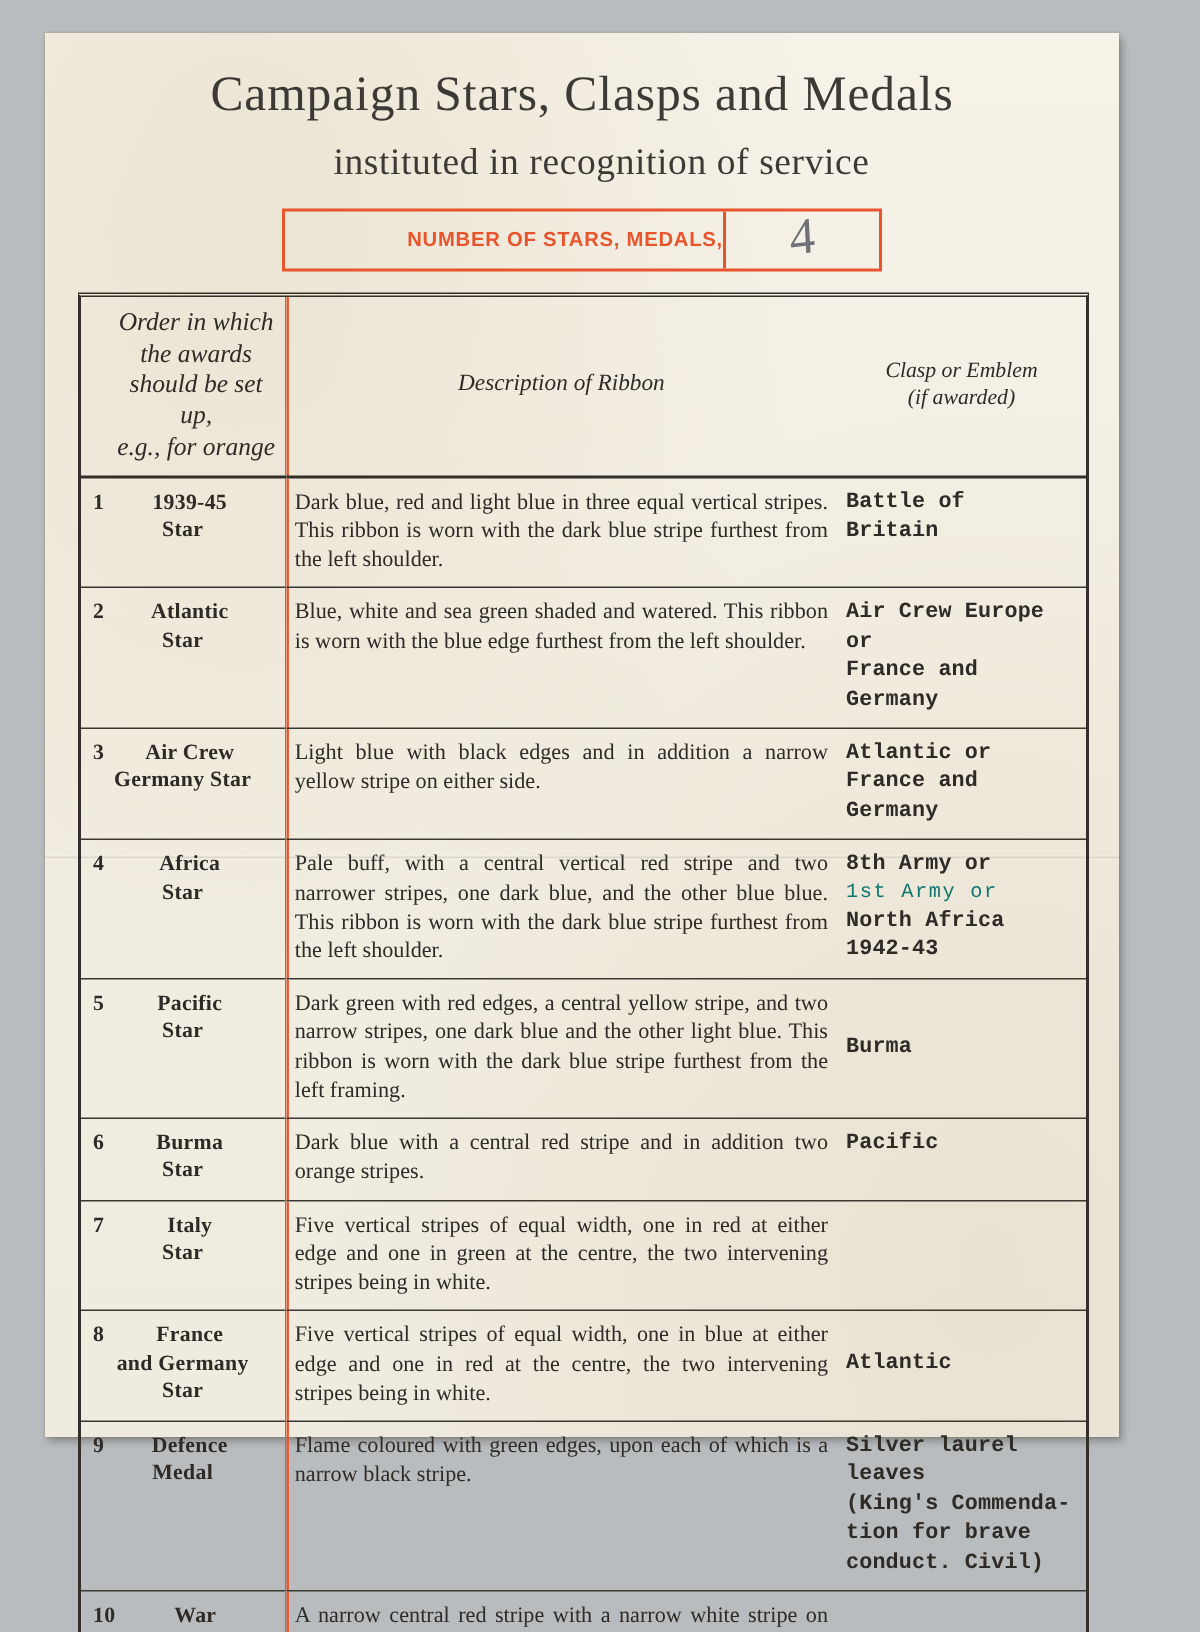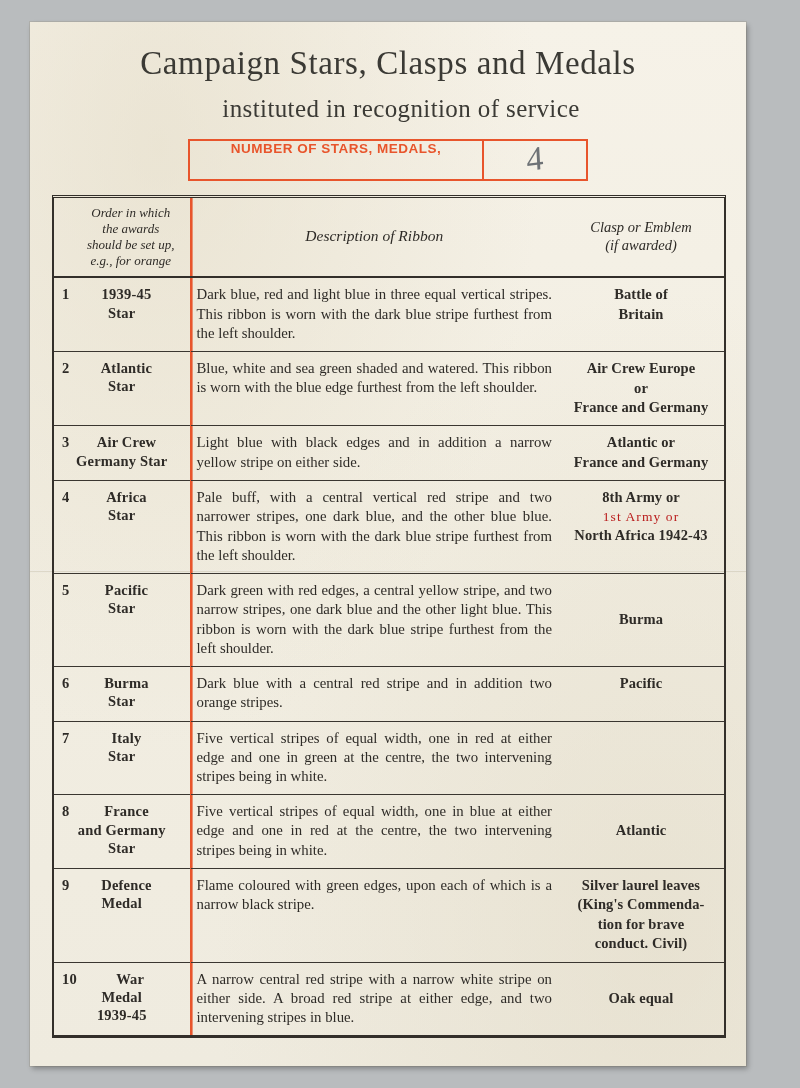--- a/index.html
+++ b/index.html
@@ -15,21 +15,21 @@
     overflow: hidden;
     position: relative;
   }
 
   
   #paper {
     position: absolute;
     left: 30px;
     top: 22px;
     width: 716px;
-    height: 1044px;
+    height: 936px;
     background: #f4f0e5;
     box-shadow: 2px 3px 5px rgba(0,0,0,0.28),
                 0 0 0 1px rgba(160,155,140,0.35);
   }
   
   #paper::before {
     content: "";
     position: absolute;
     inset: 0;
     background:
@@ -94,23 +94,23 @@
     width: 400px;
     height: 42px;
     border: 2px solid #e8552c;
     display: flex;
     align-items: stretch;
     box-sizing: border-box;
   }
   #count-label {
     flex: 0 0 292px;
     display: flex;
-    flex-direction: row;
+    flex-direction: column;
     justify-content: center;
-    align-items: flex-start;
+    align-items: flex-end;
     color: #e8552c;
     font-family: "Liberation Sans", sans-serif;
     font-weight: bold;
     font-size: 13.5px;
     line-height: 1.16;
     letter-spacing: 0.5px;
     border-right: 2px solid #e8552c;
   }
   #count-label .lbl-or {
     font-weight: normal;
@@ -163,21 +163,21 @@
   thead th {
     font-style: italic;
     font-size: 14.5px;
     line-height: 1.22;
     text-align: center;
     font-weight: 400;
     padding-top: 11px;
     padding-bottom: 12px;
     border-bottom: 2.4px solid #332f2a;
   }
-  thead th.h-order { font-size: 13px; padding-left: 24px; }
+  thead th.h-order { font-size: 17px; padding-left: 24px; }
   thead th.h-desc  { font-size: 15.5px; vertical-align: middle; }
   thead th.h-clasp { font-size: 14.5px; vertical-align: middle; }
 
   tbody tr + tr td { border-top: 1.6px solid #3a3630; }
 
   td.cell-order {
     font-family: "Liberation Serif", serif;
     font-weight: bold;
     font-size: 14.5px;
     line-height: 1.26;
@@ -194,33 +194,32 @@
 
   td.cell-desc {
     font-size: 14.8px;
     line-height: 1.30;
     text-align: justify;
     padding-left: 12px;
     padding-right: 10px;
     hyphens: none;
   }
   td.cell-clasp {
-    font-family: Liberation Serif, serif;
+    font-family: Liberation Mono, monospace;
     font-weight: bold;
     font-size: 14.5px;
     line-height: 1.34;
-    text-align: center;
     letter-spacing: 0.1px;
   }
   td.cell-clasp.mid { vertical-align: middle; }
   td.cell-clasp .faint {
     font-weight: normal;
     letter-spacing: 1.1px;
     font-size: 13.5px;
-    color: #b91c1c;
+    color: #0f766e;
   }
   .clasp-line { display: block; }
 </style>
 </head>
 <body>
 
 <div id="paper">
 
   <div class="crease-h" style="top:548px;"></div>
   <div class="crease-v" style="left:100px;"></div>
@@ -309,21 +308,21 @@
               <span class="clasp-line faint">1st  Army  or</span>
               <span class="clasp-line">North Africa 1942-43</span>
             </td>
           </tr>
           <tr>
             <td class="cell-order col-sep-left">
               <span class="ord-num">5</span>
               <span class="ord-name">Pacific</span>
               <span class="ord-name">Star</span>
             </td>
-            <td class="cell-desc col-sep-right">Dark green with red edges, a central yellow stripe, and two narrow stripes, one dark blue and the other light blue.   This ribbon is worn with the dark blue stripe furthest from the left shoulder.</td>
+            <td class="cell-desc col-sep-right">Dark green with red edges, a central yellow stripe, and two narrow stripes, one dark blue and the other light blue.   This ribbon is worn with the dark blue stripe furthest from the left framing.</td>
             <td class="cell-clasp mid">
               <span class="clasp-line">Burma</span>
             </td>
           </tr>
           <tr>
             <td class="cell-order col-sep-left">
               <span class="ord-num">6</span>
               <span class="ord-name">Burma</span>
               <span class="ord-name">Star</span>
             </td>

